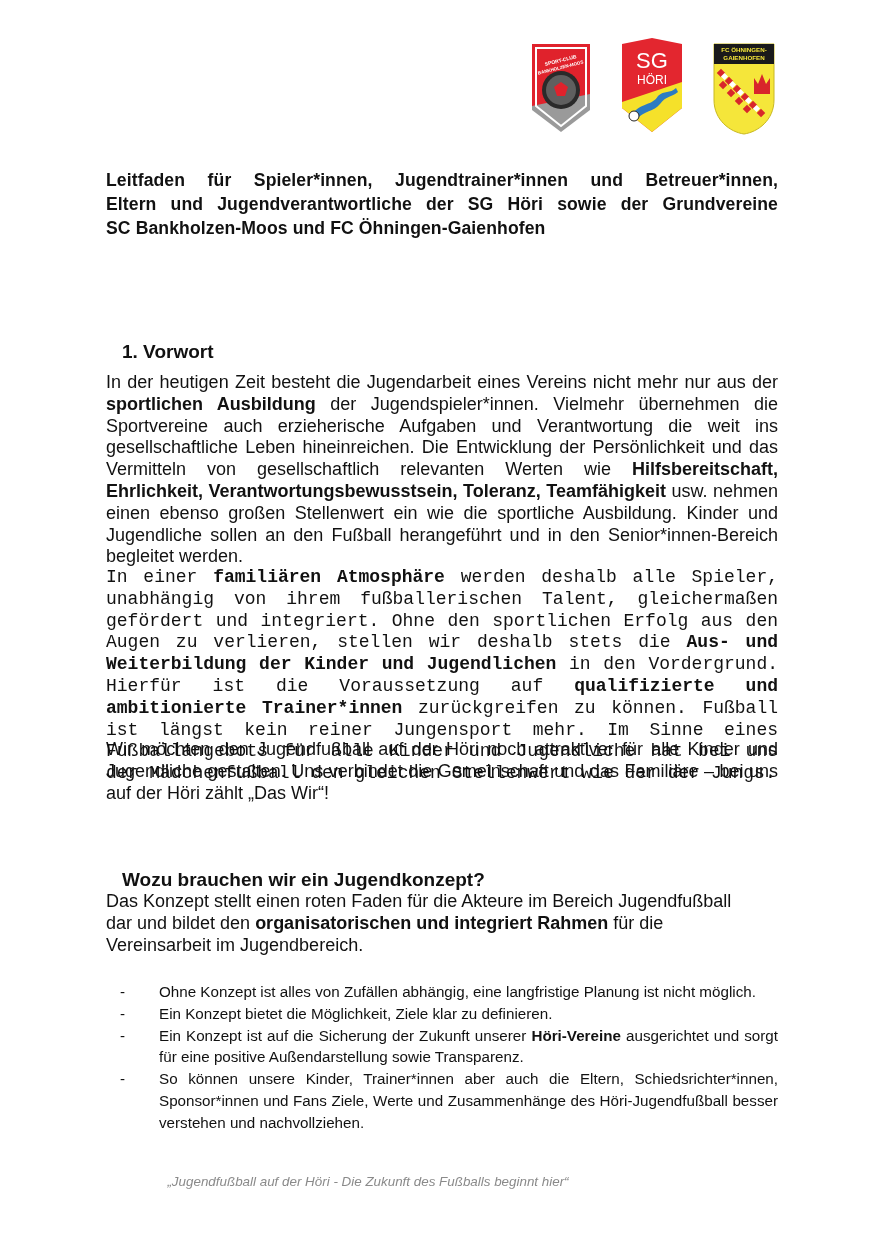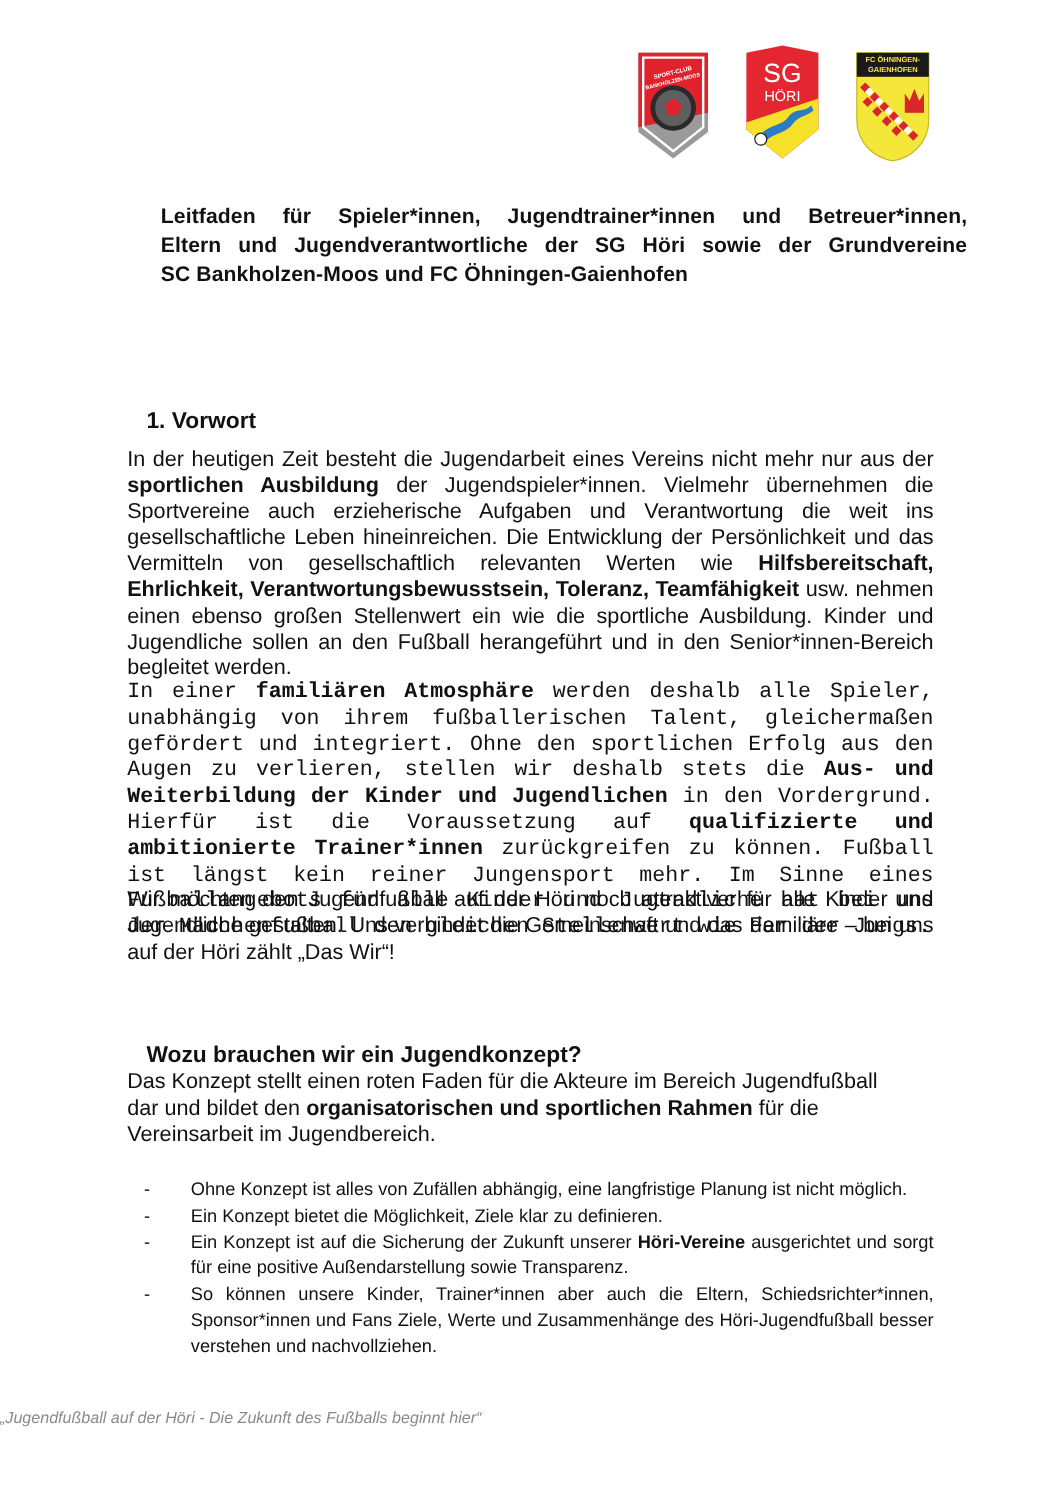--- a/index.html
+++ b/index.html
@@ -3,38 +3,38 @@
   <meta charset="utf-8">
   <style>
     html, body { margin:0; padding:0; background:#ffffff; }
     body { width:884px; height:1243px; position:relative; overflow:hidden;
            font-family:"Liberation Sans", sans-serif; color:#111111; }
     .page { position:absolute; left:0; top:0; width:884px; height:1243px; background:#fff; }
     .logos { position:absolute; top:40px; left:528px; width:260px; height:100px; }
     .logo { position:absolute; top:0; }
     .logo svg { display:block; }
     .title { position:absolute; left:106px; top:168px; width:672px; font-weight:bold;
-             font-size:17.6px; line-height:24px; text-align:justify; letter-spacing:0.1px;margin-left:28px; }
+             font-size:17.6px; line-height:24px; text-align:justify; letter-spacing:0.1px; }
     .title .line { display:block; text-align:justify; text-align-last:justify; }
     .title .line.last { text-align-last:left; }
     h2 { margin:16px; position:absolute; left:106px; font-weight:bold; font-size:19px; }
     .h-vorwort { top:325px; }
     .h-wozu { top:853px; }
     .para { position:absolute; left:106px; width:672px; font-size:18px; line-height:21.8px;
             text-align:justify; }
     .p1 { top:372px; }
     .p2 { top:567px;font-family:Liberation Mono, monospace; }
     .p3 { top:739px; font-weight:normal; }
     .p4 { top:891px; text-align:left; width:640px; }
     .para b { font-weight:bold; }
     .list { position:absolute; left:106px; top:981px; width:672px; margin:0; padding:0; list-style:none;
             font-size:15.2px; line-height:21.8px; }
     .list li { position:relative; padding-left:53px; text-align:justify; margin-bottom:0px; }
     .list li .dash { position:absolute; left:14px; top:0; }
-    .footer { position:absolute; left:0; width:736px; top:1174px; 
+    .footer { position:absolute; left:0; width:736px; top:1174px; text-align:center;
               font-style:italic; color:#8a8a8a; font-size:13.4px; }
   </style>
 </head>
 <body>
 
 <div class="page">
 
   <div class="logos">
 
     <div class="logo" style="left:0;">
@@ -101,21 +101,21 @@
   <h2 class="h-vorwort">1. Vorwort</h2>
 
   <p class="para p1" style="margin:0;"><span>In der heutigen Zeit besteht die Jugendarbeit eines Vereins nicht mehr nur aus der </span><b>sportlichen Ausbildung</b><span> der Jugendspieler*innen. Vielmehr übernehmen die Sportvereine auch erzieherische Aufgaben und Verantwortung die weit ins gesellschaftliche Leben hineinreichen. Die Entwicklung der Persönlichkeit und das Vermitteln von gesellschaftlich relevanten Werten wie </span><b>Hilfsbereitschaft, Ehrlichkeit, Verantwortungsbewusstsein, Toleranz, Teamfähigkeit</b><span> usw. nehmen einen ebenso großen Stellenwert ein wie die sportliche Ausbildung. Kinder und Jugendliche sollen an den Fußball herangeführt und in den Senior*innen-Bereich begleitet werden.</span></p>
 
   <p class="para p2" style="margin:0;"><span>In einer </span><b>familiären Atmosphäre</b><span> werden deshalb alle Spieler, unabhängig von ihrem fußballerischen Talent, gleichermaßen gefördert und integriert. Ohne den sportlichen Erfolg aus den Augen zu verlieren, stellen wir deshalb stets die </span><b>Aus- und Weiterbildung der Kinder und Jugendlichen</b><span> in den Vordergrund. Hierfür ist die Voraussetzung auf </span><b>qualifizierte und ambitionierte Trainer*innen</b><span> zurückgreifen zu können. Fußball ist längst kein reiner Jungensport mehr. Im Sinne eines Fußballangebots für alle Kinder und Jugendliche hat bei uns der Mädchenfußball den gleichen Stellenwert wie der der Jungs.</span></p>
 
   <p class="para p3" style="margin:0;">Wir möchten den Jugendfußball auf der Höri noch attraktiver für alle Kinder und Jugendliche gestalten. Uns verbindet die Gemeinschaft und das Familiäre – bei uns auf der Höri zählt „Das Wir“!</p>
 
   <h2 class="h-wozu">Wozu brauchen wir ein Jugendkonzept?</h2>
 
-  <p class="para p4" style="margin:0;"><span>Das Konzept stellt einen roten Faden für die Akteure im Bereich Jugendfußball dar und bildet den </span><b>organisatorischen und sportlichen Rahmen</b><span> für die Vereinsarbeit im Jugendbereich.</span></p>
+  <p class="para p4" style="margin:0;"><span>Das Konzept stellt einen roten Faden für die Akteure im Bereich Jugendfußball dar und bildet den </span><b>organisatorischen und integriert Rahmen</b><span> für die Vereinsarbeit im Jugendbereich.</span></p>
 
   <ul class="list">
     <li><span class="dash">-</span><span>Ohne Konzept ist alles von Zufällen abhängig, eine langfristige Planung ist nicht möglich.</span></li>
     <li><span class="dash">-</span><span>Ein Konzept bietet die Möglichkeit, Ziele klar zu definieren.</span></li>
     <li><span class="dash">-</span><span>Ein Konzept ist auf die Sicherung der Zukunft unserer </span><b>Höri-Vereine</b><span> ausgerichtet und sorgt für eine positive Außendarstellung sowie Transparenz.</span></li>
     <li><span class="dash">-</span><span>So können unsere Kinder, Trainer*innen aber auch die Eltern, Schiedsrichter*innen, Sponsor*innen und Fans Ziele, Werte und Zusammenhänge des Höri-Jugendfußball besser verstehen und nachvollziehen.</span></li>
   </ul>
 
   <div class="footer">„Jugendfußball auf der Höri - Die Zukunft des Fußballs beginnt hier“</div>
 

